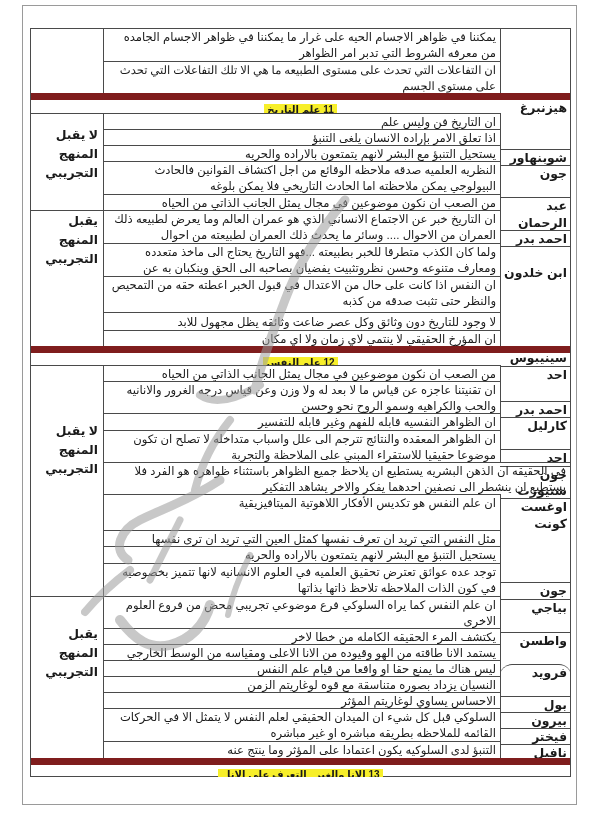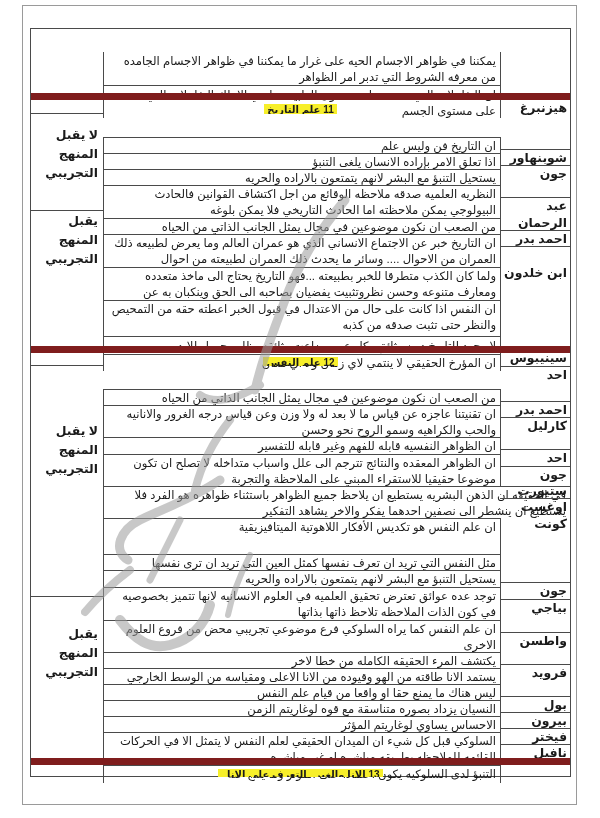--- a/index.html
+++ b/index.html
@@ -4,39 +4,39 @@
 <style>
   html, body { margin:0; padding:0; background:#ffffff; }
   body { width:600px; height:818px; position:relative; overflow:hidden;
          font-family: "Liberation Sans", "DejaVu Sans", sans-serif; color:#1a1a1a; }
   .frame { position:absolute; left:22px; top:5px; width:555px; height:800px;
            border:1px solid #9a9a9a; box-sizing:border-box; }
   .tbl { position:absolute; left:30px; top:28px; width:541px; height:749px;
          border:1px solid #4a4a4a; box-sizing:border-box; }
   .cell { position:absolute; box-sizing:border-box; direction:rtl; text-align:right;
           font-size:11.6px; line-height:16px; padding:0 4px; overflow:hidden; white-space:normal; }
-  .content { border-top:1px solid #4a4a4a; border-left:1px solid #4a4a4a; border-right:1px solid #4a4a4a;margin-top:24px; }
+  .content { border-top:1px solid #4a4a4a; border-left:1px solid #4a4a4a; border-right:1px solid #4a4a4a; }
   .name { font-weight:bold; font-size:12.4px; padding:0 4px; border-top:1px solid #4a4a4a;margin-top:36px; }
   .verdict { font-weight:bold; font-size:12.4px; line-height:19px; padding:4px 6px 0 4px; border-top:1px solid #4a4a4a; }
   .heading { border-top:7px solid #7f1d1d; text-align:center; direction:rtl; font-weight:bold; font-size:10px; line-height:19px; }
   .heading span { background:#f7ef2a; padding:0 3px; }
   .watermark { position:absolute; pointer-events:none; }
 </style>
 </head>
 <body>
 
 <div class="frame"></div>
 
 <div class="tbl">
 
   <div class="cell" style="left:0;top:0;width:73px;height:65px;"></div>
   <div class="cell content" style="left:72px;top:-1px;width:398px;height:34px;padding-top:1px;border-top:none;">يمكننا في ظواهر الاجسام الحيه على غرار ما يمكننا في ظواهر الاجسام الجامده من معرفه الشروط التي تدبر امر الظواهر</div>
   <div class="cell name" style="left:469px;top:-1px;width:71px;height:34px;border-top:none;"></div>
 
-  <div class="cell content" style="left:72px;top:32px;width:398px;height:33px;padding-top:1px;">ان التفاعلات التي تحدث على مستوى الطبيعه ما هي الا تلك التفاعلات التي تحدث على مستوى الجسم</div>
+  <div class="cell content" style="left:72px;top:32px;width:398px;height:33px;padding-top:1px;font-family:Liberation Serif, serif;">ان التفاعلات التي تحدث على مستوى الطبيعه ما هي الا تلك التفاعلات التي تحدث على مستوى الجسم</div>
   <div class="cell name" style="left:469px;top:32px;width:71px;height:33px;padding-top:2px;">هيزنبرغ</div>
 
   <div class="cell heading" style="left:0;top:64px;width:539px;height:21px;">
     <span>11 علم التاريخ</span>
   </div>
 
   <div class="cell verdict" style="left:0;top:84px;width:73px;height:98px;padding-top:12px;">لا يقبل المنهج التجريبي</div>
   <div class="cell verdict" style="left:0;top:181px;width:73px;height:137px;padding-top:1px;">يقبل المنهج التجريبي</div>
 
   <div class="cell content" style="left:72px;top:84px;width:398px;height:17px;">ان التاريخ فن وليس علم</div>
@@ -90,21 +90,21 @@
   <div class="cell content" style="left:72px;top:517px;width:398px;height:18px;">يستحيل التنبؤ مع البشر لانهم يتمتعون بالاراده والحريه</div>
   <div class="cell name" style="left:469px;top:517px;width:71px;height:18px;">جون</div>
 
   <div class="cell content" style="left:72px;top:534px;width:398px;height:34px;">توجد عده عوائق تعترض تحقيق العلميه في العلوم الانسانيه لانها تتميز بخصوصيه في كون الذات الملاحظه تلاحظ ذاتها بذاتها</div>
   <div class="cell name" style="left:469px;top:534px;width:71px;height:34px;">بياجي</div>
 
   <div class="cell content" style="left:72px;top:567px;width:398px;height:33px;text-align:right;">ان علم النفس كما يراه السلوكي فرع موضوعي تجريبي محض من فروع العلوم الاخرى</div>
   <div class="cell name" style="left:469px;top:567px;width:71px;height:33px;">واطسن</div>
 
   <div class="cell content" style="left:72px;top:599px;width:398px;height:17px;">يكتشف المرء الحقيقه الكامله من خطا لاخر</div>
-  <div class="cell name" style="left:469px;top:599px;width:71px;height:33px;">فرويد</div>
+  <div class="cell name" style="left:469px;top:599px;width:71px;height:33px;border-radius:12px;">فرويد</div>
   <div class="cell content" style="left:72px;top:615px;width:398px;height:17px;">يستمد الانا طاقته من الهو وقيوده من الانا الاعلى ومقياسه من الوسط الخارجي</div>
 
   <div class="cell content" style="left:72px;top:631px;width:398px;height:17px;">ليس هناك ما يمنع حقا او واقعا من قيام علم النفس</div>
   <div class="cell name" style="left:469px;top:631px;width:71px;height:17px;">بول فريس</div>
 
   <div class="cell content" style="left:72px;top:647px;width:398px;height:17px;">النسيان يزداد بصوره متناسقة مع قوه لوغاريتم الزمن</div>
   <div class="cell name" style="left:469px;top:647px;width:71px;height:17px;">بيرون</div>
 
   <div class="cell content" style="left:72px;top:663px;width:398px;height:17px;">الاحساس يساوي لوغاريتم المؤثر</div>
   <div class="cell name" style="left:469px;top:663px;width:71px;height:17px;">فيختر</div>

